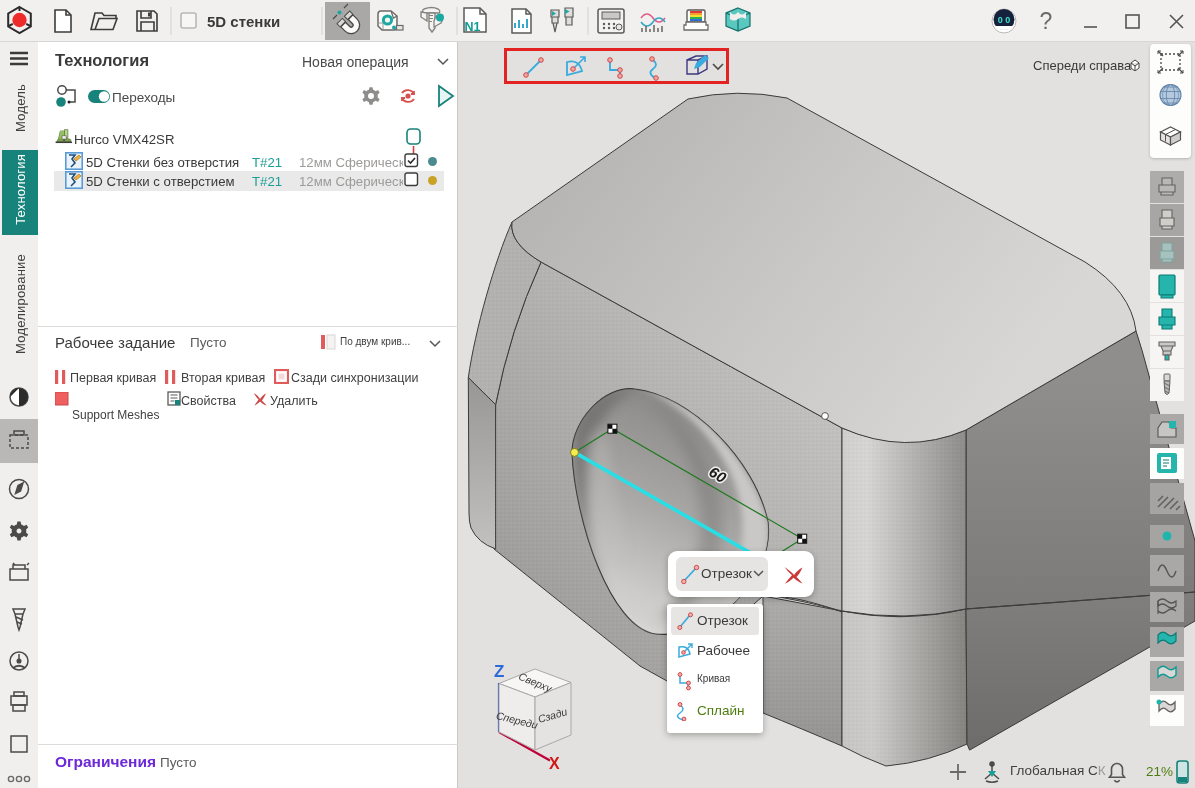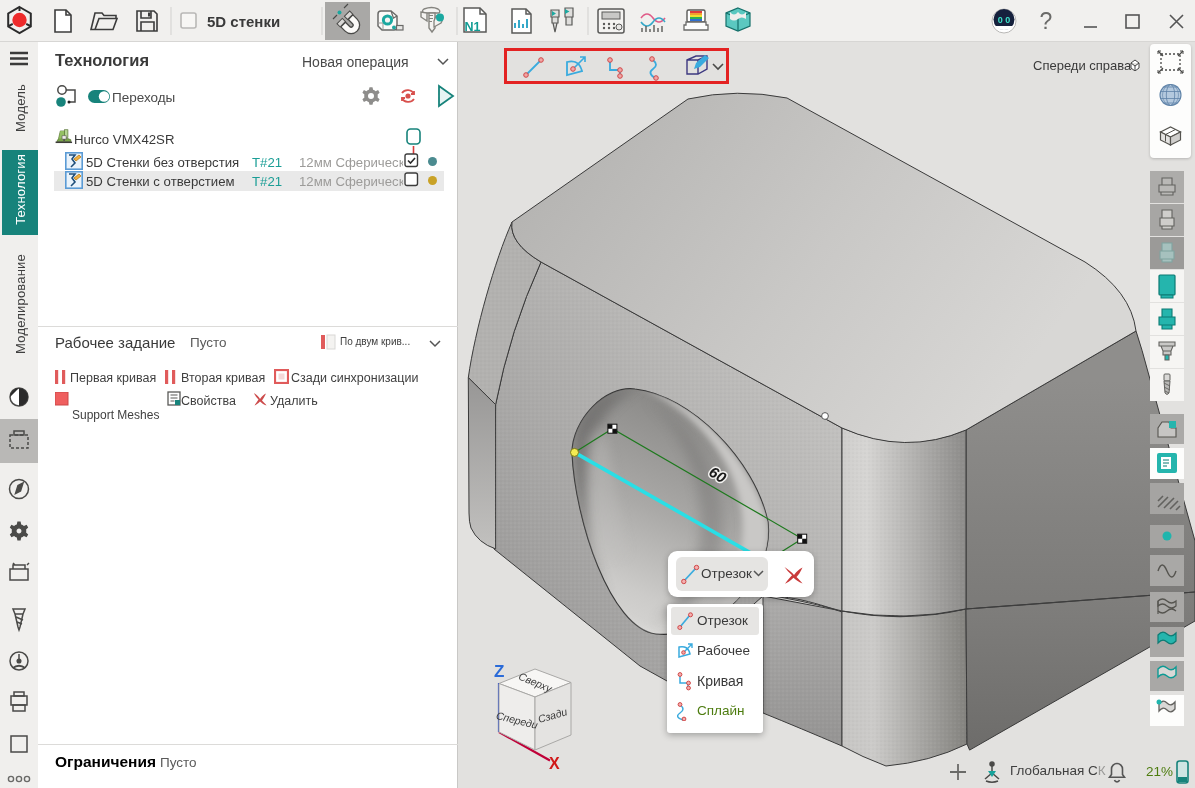--- a/index.html
+++ b/index.html
@@ -389,21 +389,21 @@
     <path d="M3.5,4 h7 M3.5,7 h7 M3.5,10 h4" stroke="#5a5a58" stroke-width="1.2"></path>
     <rect x="8" y="9" width="5" height="5" fill="#17837b"></rect>
   </svg>
 <div class="abs" style="left:181px;top:394px;font-size:12.5px;color:#3f3f3f">Свойства</div>
 <svg class="abs" style="left:251px;top:390px" width="18" height="18">
     <path d="M3,3 C6,5 8,7 9,9 C11,6 13,4.5 15,3.5 C13.5,7 12,9 11,10.5 C13,12.5 14.5,14 15.5,15.5 C12.5,14.5 10.5,13 9,11.5 C7,13.5 5,15 3.5,15.5 C5,13 6.5,11 7.5,9.5 C5.5,7.5 4,5.5 3,3 Z" fill="#cc4b4b"></path>
   </svg>
 <div class="abs" style="left:270px;top:394px;font-size:12.5px;color:#3f3f3f">Удалить</div>
 
 <div class="divider" style="left:38px;top:744px"></div>
-<div class="abs" style="left:55px;top:753px;font-size:15.5px;font-weight:bold;color:#000000">Ограничения</div>
+<div class="abs" style="left:55px;top:753px;font-size:15.5px;font-weight:bold;color:#6d28d9">Ограничения</div>
 <div class="abs" style="left:160px;top:755px;font-size:13.5px;color:#5a5a5a">Пусто</div>
 
 <div class="abs" style="left:504px;top:48px;width:225px;height:36px;border:3px solid #e32222;background:#e2e1df"></div>
 <svg class="abs" style="left:507px;top:51px" width="219" height="30" viewBox="0 0 219 30">
 <g fill="none" stroke="#3aabde" stroke-width="1.8">
 <path d="M20,23 L33,10"></path>
 <path d="M60,24 v-13 q12,-3 15,9 Z"></path>
 <path d="M67,17 l11,-11 m0,5 v-5 h-5" stroke-width="1.6"></path>
 <path d="M103,10 v9 h10 v5"></path>
 <path d="M146,9 q6,5 0,9 t2,9"></path>
@@ -457,21 +457,21 @@
     <path d="M7,11 l8,-8 m0,4 v-4 h-4" fill="none" stroke="#3aabde" stroke-width="1.4"></path>
     <circle cx="6.5" cy="11.5" r="1.8" fill="#f2a5a5" stroke="#d04848"></circle>
   </svg>
 <div class="abs" style="left:697px;top:643px;font-size:13.5px;color:#3a3a3a">Рабочее</div>
 <svg class="abs" style="left:677px;top:671px" width="18" height="20">
     <path d="M3,4 v8 h8 v4" fill="none" stroke="#3aabde" stroke-width="1.5"></path>
     <circle cx="3" cy="3.5" r="1.9" fill="#f4b0b0" stroke="#d04848"></circle>
     <circle cx="11.5" cy="12" r="1.9" fill="#f4b0b0" stroke="#d04848"></circle>
     <circle cx="11.5" cy="17" r="1.9" fill="#f4b0b0" stroke="#d04848"></circle>
   </svg>
-<div class="abs" style="left:697px;top:673px;font-size:14px;color:#3a3a3a">Кривая</div>
+<div class="abs" style="left:697px;top:673px;font-size:10px;color:#3a3a3a">Кривая</div>
 <svg class="abs" style="left:677px;top:701px" width="18" height="20">
     <path d="M3,4 q6,4 0,8 t3,7" fill="none" stroke="#3aabde" stroke-width="1.5"></path>
     <circle cx="3" cy="3.5" r="1.9" fill="#f4b0b0" stroke="#d04848"></circle>
     <circle cx="7" cy="18" r="1.9" fill="#f4b0b0" stroke="#d04848"></circle>
   </svg>
 <div class="abs" style="left:697px;top:703px;font-size:13.5px;color:#4d7c0f">Сплайн</div>
 
 <svg class="abs" style="left:480px;top:655px" width="110" height="115" viewBox="0 0 110 115">
 <text x="14" y="22" font-size="17" fill="#2b6bd8" font-weight="bold">Z</text>
 <path d="M19,28 V77" stroke="#2b4bc8" stroke-width="2.2"></path>

